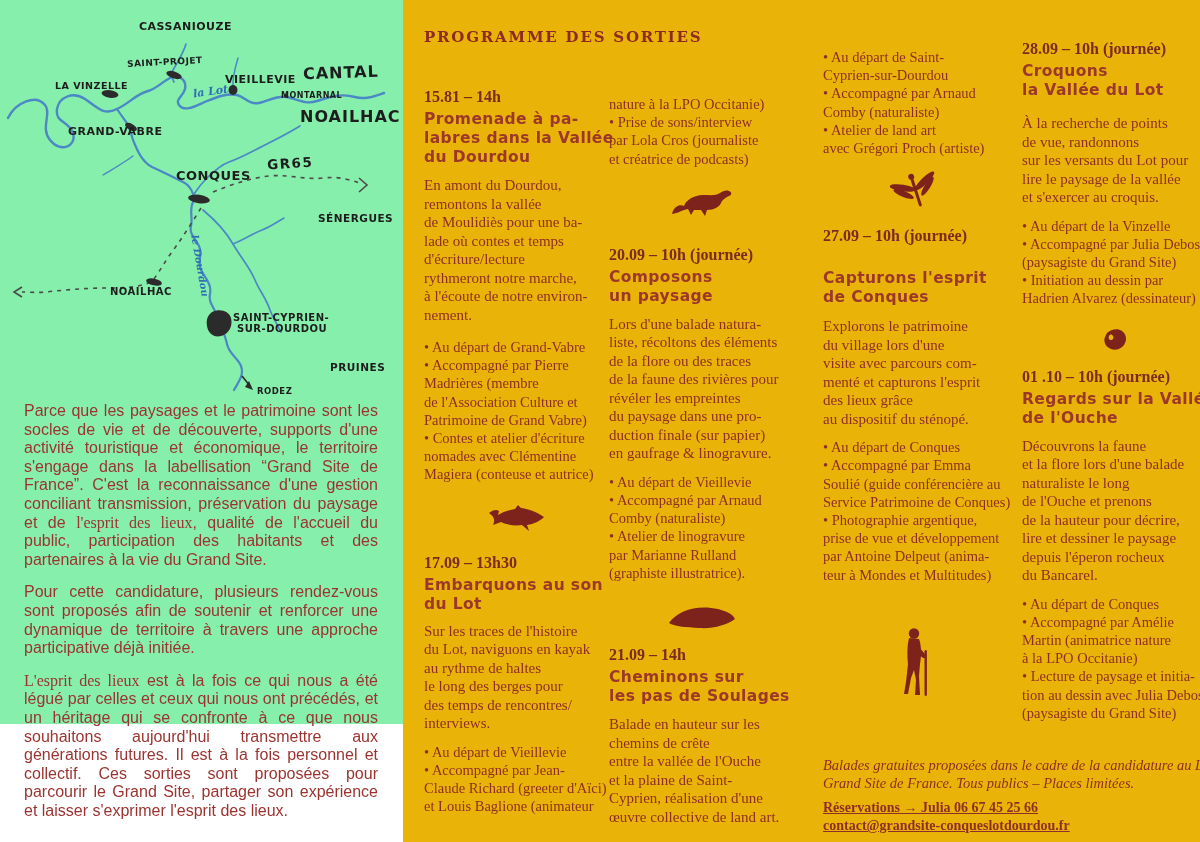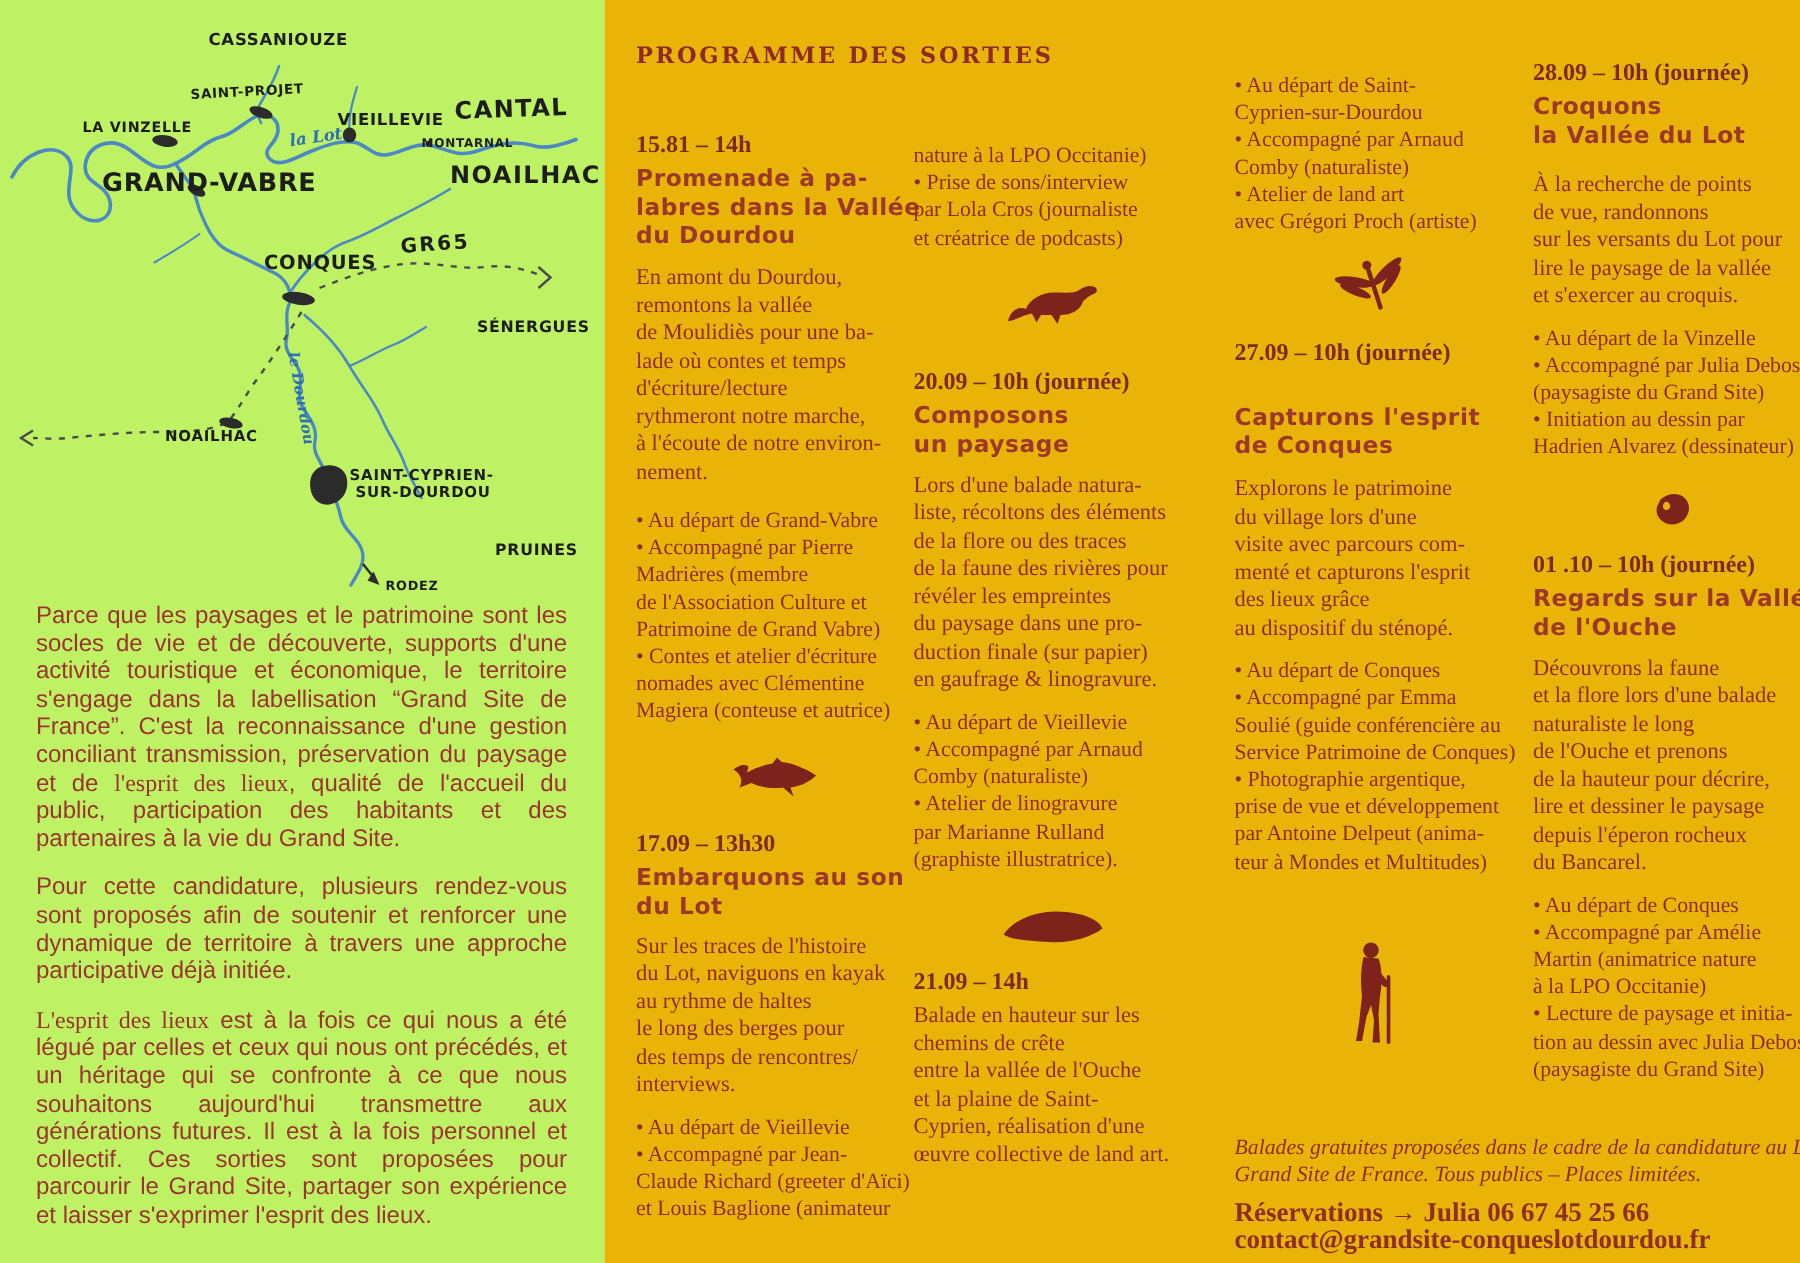--- a/index.html
+++ b/index.html
@@ -1,21 +1,21 @@
 <!DOCTYPE html>
 <html><head>
 <meta charset="utf-8">
 <style>
   html,body{margin:0;padding:0;}
   body{width:1200px;height:842px;position:relative;overflow:hidden;background:#ffffff;
        font-family:"Liberation Sans",sans-serif;}
   .page{position:absolute;left:0;top:0;width:1200px;height:842px;}
 
   
-  .left-pane{position:absolute;left:0;top:0;width:403px;height:842px;background:#bef264;}
+  .left-pane{position:absolute;left:0;top:0;width:403px;height:724px;background:#86efac;}
   .map-wrap{position:absolute;left:0;top:6px;width:400px;height:400px;}
   .map-wrap svg{position:absolute;left:0;top:0;}
   .map-label{position:absolute;font-family:"DejaVu Sans",sans-serif;font-weight:bold;
              color:#1d1d1d;letter-spacing:.5px;white-space:pre;line-height:1.08;font-size:10px;}
   .river-label{position:absolute;font-family:"DejaVu Serif",serif;font-style:italic;font-weight:bold;
                color:#2f6fb4;font-size:11px;white-space:pre;}
   .intro{position:absolute;left:24px;top:402px;width:354px;color:#9b3430;
          font-size:16px;line-height:18.6px;text-align:justify;}
   .intro p{margin:0 0 14px;}
   .it{font-family:"Liberation Serif",serif;margin-top:25px;}
@@ -34,22 +34,22 @@
   .etitle{font-family:"DejaVu Sans",sans-serif;font-weight:bold;font-size:15.5px;line-height:19px;
           letter-spacing:.4px;color:#9c382a;margin:0 0 9px;white-space:pre;}
   .ebody{font-family:"Liberation Serif",serif;font-size:15px;line-height:18.5px;color:#8e2f27;
          margin:0 0 10px;white-space:pre;}
   .ebullets{font-family:"Liberation Serif",serif;font-size:14.5px;line-height:18.2px;color:#8e2f27;
             margin:0;white-space:pre;}
   .icon-row{display:flex;justify-content:center;}
   .footer{position:absolute;left:420px;top:756px;width:372px;color:#8e2f27;}
   .f-note{font-family:"Liberation Serif",serif;font-style:italic;font-size:14.5px;line-height:18px;
           margin:0 0 7px;white-space:pre;}
-  .f-strong{font-family:"Liberation Serif",serif;font-weight:bold;font-size:18px;line-height:18px;
-            margin:0;white-space:pre;}
+  .f-strong{font-family:"Liberation Serif",serif;font-weight:bold;font-size:14px;line-height:18px;
+            margin:0;white-space:pre;text-decoration:underline;}
 </style>
 </head>
 <body>
 
 <div class="page">
 
   <div class="left-pane">
     <div class="map-wrap">
       <svg width="400" height="400" viewBox="0 0 400 400">
 
@@ -92,21 +92,21 @@
         </g>
       </svg>
 
       <span class="map-label" style="left:139px;top:15px;font-size:11px;">CASSANIOUZE</span>
       <span class="map-label" style="left:127px;top:52px;font-size:9px;transform:rotate(-3deg);">SAINT-PROJET</span>
       <span class="map-label" style="left:55px;top:75px;font-size:9.5px;">LA VINZELLE</span>
       <span class="map-label" style="left:225px;top:68px;font-size:11px;">VIEILLEVIE</span>
       <span class="map-label" style="left:303px;top:58px;font-size:16px;letter-spacing:1px;transform:rotate(-2deg);">CANTAL</span>
       <span class="map-label" style="left:281px;top:86px;font-size:8px;">MONTARNAL</span>
       <span class="map-label" style="left:300px;top:102px;font-size:16px;letter-spacing:1px;">NOAILHAC</span>
-      <span class="map-label" style="left:68px;top:107px;font-size:17px;">GRAND-VABRE</span>
+      <span class="map-label" style="left:68px;top:120px;font-size:11px;">GRAND-VABRE</span>
       <span class="map-label" style="left:176px;top:163px;font-size:13px;">CONQUES</span>
       <span class="map-label" style="left:267px;top:150px;font-size:13.5px;letter-spacing:1.5px;transform:rotate(-4deg);">GR65</span>
       <span class="map-label" style="left:318px;top:207px;font-size:10.5px;">SÉNERGUES</span>
       <span class="map-label" style="left:110px;top:281px;font-size:10px;">NOAILHAC</span>
       <span class="map-label" style="left:233px;top:307px;font-size:10px;">SAINT-CYPRIEN-
  SUR-DOURDOU</span>
       <span class="map-label" style="left:330px;top:356px;font-size:10.5px;">PRUINES</span>
       <span class="map-label" style="left:257px;top:381px;font-size:8.5px;">RODEZ</span>
       <span class="river-label" style="left:193px;top:79px;transform:rotate(-8deg);">la Lot</span>
       <span class="river-label" style="left:200px;top:228px;font-size:10px;transform:rotate(80deg);transform-origin:0 0;">le Dourdou</span>
@@ -189,20 +189,22 @@
 Comby (naturaliste)
 • Atelier de linogravure
 par Marianne Rulland
 (graphiste illustratrice).</p>
       <div class="icon-row" style="margin:22px 0 16px;">
         <svg width="70" height="26" viewBox="0 0 70 26">
           <path fill="#7e231b" d="M2,19 C10,8 26,2 44,4 C54,5 62,8 66,12 L68,15 C60,21 46,25 32,24 C20,23 8,23 2,19 Z"></path>
         </svg>
       </div>
       <p class="date">21.09 – 14h</p>
+      <h2 class="etitle">Cheminons sur
+les pas de Soulages</h2>
       <p class="ebody">Balade en hauteur sur les
 chemins de crête
 entre la vallée de l'Ouche
 et la plaine de Saint-
 Cyprien, réalisation d'une
 œuvre collective de land art.</p>
     </div>
 
     <div class="col col3">
       <p class="ebullets">• Au départ de Saint-

